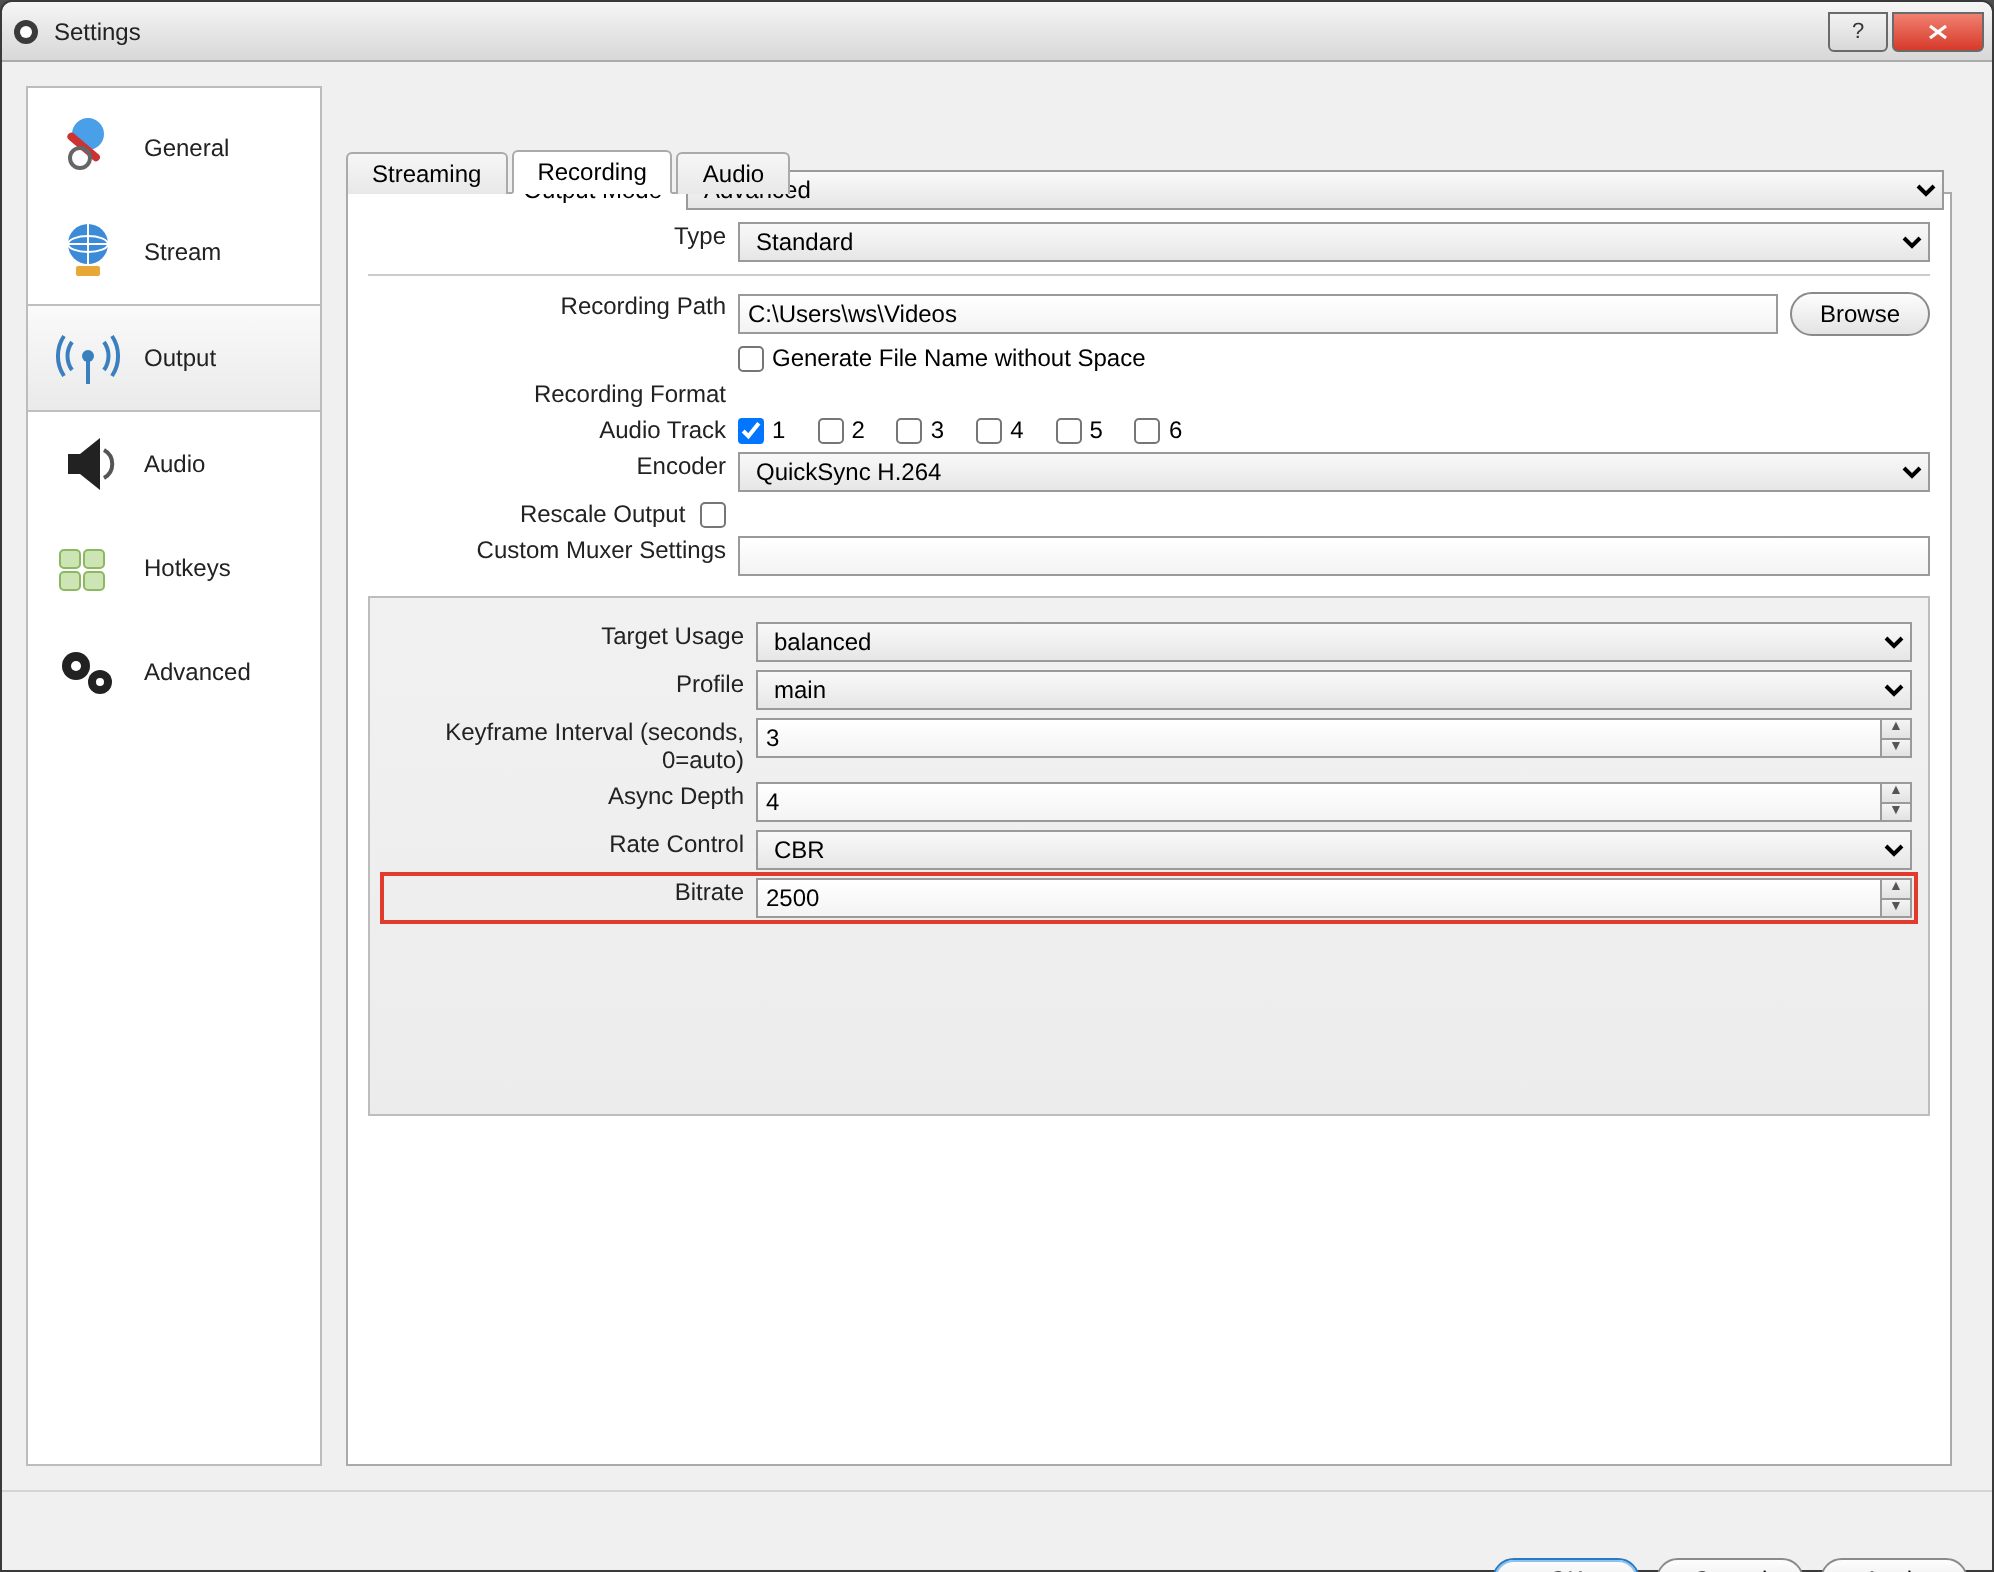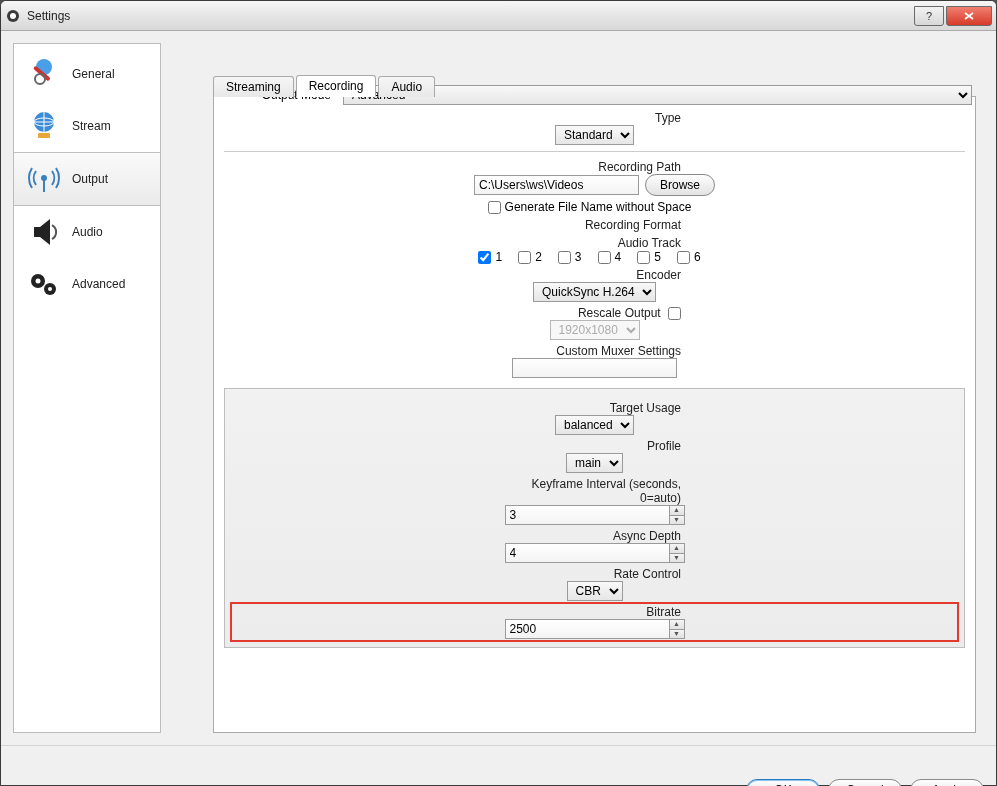--- a/index.html
+++ b/index.html
@@ -17,21 +17,21 @@
 .sideitem { display:flex; align-items:center; gap:8px; padding:8px 10px; cursor:default; }
 .sideitem.selected { background:linear-gradient(#fafafa,#eaeaea); border:1px solid #bfbfbf; border-left:none; border-right:none; }
 .sideitem .ic { width:40px; height:36px; display:flex; align-items:center; justify-content:center; }
 .sideitem span.lbl { color:#222; }
 .main { flex:1; display:flex; flex-direction:column; padding: 0 8px 0 12px; }
 .tabstrip { display:flex; align-items:flex-end; height:22px; margin-top:32px; border-bottom:1px solid #aaa; }
 .tab { padding:3px 12px; border:1px solid #aaa; border-bottom:none; background:linear-gradient(#f6f6f6,#e8e8e8); margin-right:2px; border-radius:3px 3px 0 0; position:relative; top:1px; }
 .tab.active { background:#fff; border-bottom:1px solid #fff; }
 .outputmode-row { position:absolute; top:54px; left:176px; right:24px; display:flex; align-items:center; gap:6px;}
 .panel { border:1px solid #aaa; border-top:none; background:#fff; padding:10px 10px 10px 10px; }
-.formrow { display:flex; align-items:center; margin:4px 0;flex-direction:column; }
+.formrow { display:flex; align-items:flex-start; margin:4px 0; }
 .formrow .flabel { width:185px; text-align:right; padding-right:6px; color:#222; }
 .formrow .fcontrol { flex:1; display:flex; align-items:center; gap:6px; }
 select, input[type=text], .numfield input { width:100%; height:20px; border:1px solid #9a9a9a; background:linear-gradient(#fff,#f3f3f3); padding:1px 4px; font-size:12px; }
 select { background:linear-gradient(#f9f9f9,#e6e6e6); }
 select:disabled, input:disabled { color:#888; background:#f4f4f4; }
 .btn { height:22px; padding:0 14px; border:1px solid #8a8a8a; border-radius:11px; background:linear-gradient(#fdfdfd,#e3e3e3); }
 .hr { border:none; border-top:1px solid #ccc; margin:6px 0 8px 0; }
 .chk { display:inline-flex; align-items:center; gap:4px; margin-right:10px; }
 .chk input { width:13px; height:13px; }
 .numfield { display:flex; width:100%; }
@@ -61,21 +61,21 @@
     <div class="winbtns">
       <div class="winbtn help">?</div>
       <div class="winbtn close">
         <svg width="10" height="8" viewBox="0 0 10 8">
             <path d="M1 1 L9 7 M9 1 L1 7" stroke="#fff" stroke-width="1.6"></path>
           </svg>
       </div>
     </div>
   </div>
 
-  <div class="body" style="position:relative;gap:40px;">
+  <div class="body" style="position:relative;">
 
     <div class="sidebar">
       <div class="sideitem">
         <span class="ic">
             <svg width="36" height="34">
               <circle cx="18" cy="10" r="8" fill="#4aa0e8"></circle>
               <rect x="6" y="16" width="20" height="4" rx="2" fill="#c33" transform="rotate(40 18 17)"></rect>
               <circle cx="14" cy="22" r="5" fill="none" stroke="#666" stroke-width="2"></circle>
             </svg>
           </span>
@@ -103,20 +103,31 @@
         <span class="lbl">Output</span>
       </div>
       <div class="sideitem">
         <span class="ic">
             <svg width="36" height="34">
               <path d="M8 12 h6 l10 -8 v26 l-10 -8 h-6 z" fill="#222"></path>
               <path d="M26 10 a8 8 0 0 1 0 14" stroke="#555" stroke-width="2" fill="none"></path>
             </svg>
           </span>
         <span class="lbl">Audio</span>
+      </div>
+      <div class="sideitem">
+        <span class="ic">
+            <svg width="36" height="34">
+              <rect x="4" y="8" width="10" height="9" rx="2" fill="#cde4b5" stroke="#8db862"></rect>
+              <rect x="16" y="8" width="10" height="9" rx="2" fill="#cde4b5" stroke="#8db862"></rect>
+              <rect x="4" y="19" width="10" height="9" rx="2" fill="#cde4b5" stroke="#8db862"></rect>
+              <rect x="16" y="19" width="10" height="9" rx="2" fill="#cde4b5" stroke="#8db862"></rect>
+            </svg>
+          </span>
+        <span class="lbl">Hotkeys</span>
       </div>
       <div class="sideitem">
         <span class="ic">
             <svg width="36" height="34">
               <g fill="#222">
                 <circle cx="12" cy="14" r="7"></circle>
                 <circle cx="24" cy="22" r="6"></circle>
               </g>
               <circle cx="12" cy="14" r="2.5" fill="#fff"></circle>
               <circle cx="24" cy="22" r="2" fill="#fff"></circle>
@@ -203,23 +214,20 @@
 
         <div class="formrow">
           <div class="flabel">Encoder</div>
           <div class="fcontrol">
               <select><option>QuickSync H.264</option></select>
             </div>
         </div>
 
         <div class="formrow">
           <div class="flabel"><span>Rescale Output</span> <input type="checkbox" style="vertical-align: middle; margin-left: 4px;"></div>
-          <div class="fcontrol">
-              <select disabled=""><option>1920x1080</option></select>
-            </div>
         </div>
 
         <div class="formrow">
           <div class="flabel">Custom Muxer Settings</div>
           <div class="fcontrol">
               <input type="text" value="" style="">
             </div>
         </div>
 
         <div class="subpanel" style="height:260px;">

